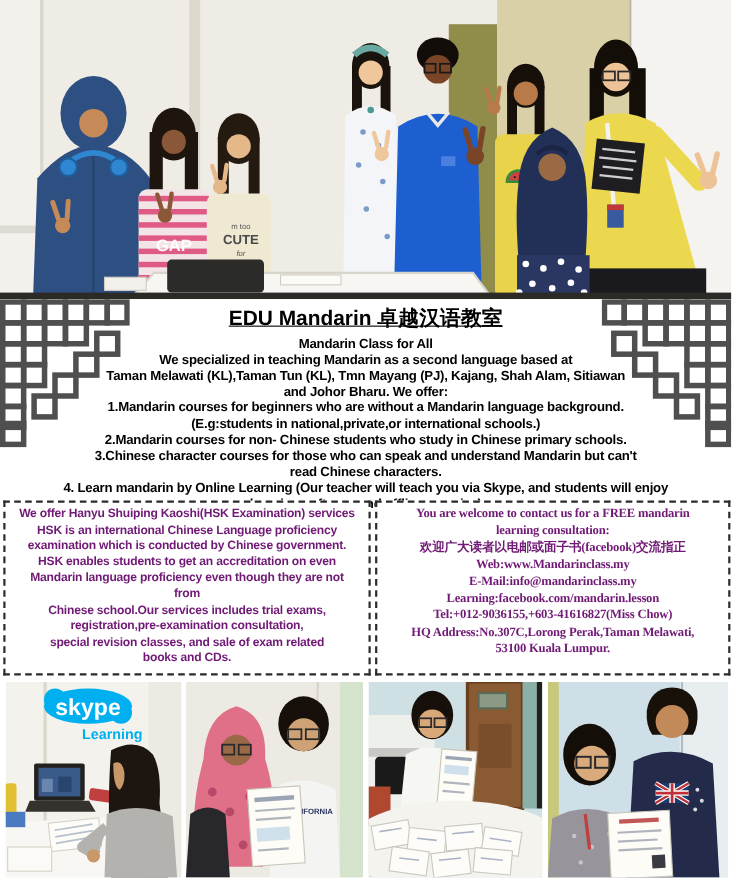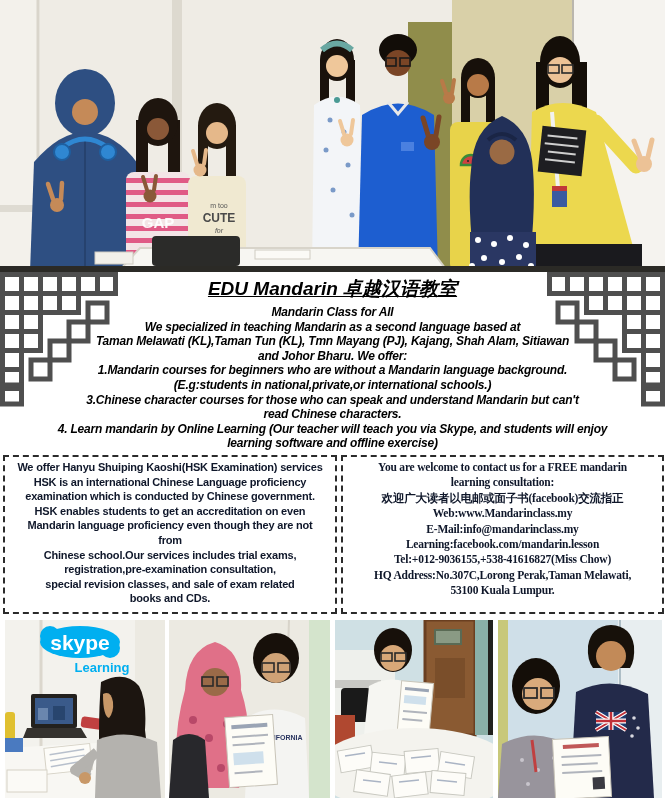--- a/index.html
+++ b/index.html
@@ -9,33 +9,33 @@
     overflow:hidden;
   }
   .abs{position:absolute;}
   
   #top-photo{left:0;top:0;width:665px;height:272px;}
   
   #frame-section{left:0;top:272px;width:665px;height:184px;background:#ffffff;}
   .corner{top:272px;width:118px;height:135px;pointer-events:none;}
   #corner-left{left:0;}
   #corner-right{right:0;transform:scaleX(-1);}
-  #main-text{left:0;top:273px;width:665px;height:182px;text-align:center;color:#0d0d0d;font-style:italic;}
+  #main-text{left:0;top:273px;width:665px;height:182px;text-align:center;color:#0d0d0d;}
   #main-title{
     font-size:19px;font-weight:bold;text-decoration:underline;
     margin:3px 0 3px 0;letter-spacing:0px;color:#000;
   }
   .main-line{
     font-size:12px;font-weight:bold;line-height:14.6px;letter-spacing:-0.2px;
     white-space:nowrap;color:#000000;
   }
   
   .info-box{
     top:455px;height:152px;border:2px dashed #2b2b2b;background:#fff;
-    text-align:center;color:#0f172a;overflow:hidden;padding-top:3px;box-sizing:content-box;
+    text-align:center;color:#701a75;overflow:hidden;padding-top:3px;box-sizing:content-box;
   }
   #hsk-box{left:3px;width:330px;}
   #contact-box{left:341px;width:319px;font-family:Liberation Serif, serif;}
   .box-line{
     font-size:11px;font-weight:bold;line-height:14.6px;letter-spacing:-0.2px;
     white-space:nowrap;
   }
   #contact-box .box-line{line-height:15.4px;font-size:11.5px;}
   
   .bphoto{top:620px;height:178px;}
@@ -282,20 +282,21 @@
   </svg>
 
   <div id="main-text" class="abs">
     <div id="main-title">EDU Mandarin 卓越汉语教室</div>
     <div class="main-line">Mandarin Class for All</div>
     <div class="main-line">We specialized in teaching Mandarin as a second language based at</div>
     <div class="main-line">Taman Melawati (KL),Taman Tun (KL), Tmn Mayang (PJ), Kajang, Shah Alam, Sitiawan</div>
     <div class="main-line">and Johor Bharu. We offer:</div>
     <div class="main-line">1.Mandarin courses for beginners who are without a Mandarin language background.</div>
     <div class="main-line">(E.g:students in national,private,or international schools.)</div>
+    <div class="main-line">2.Mandarin courses for non- Chinese students who study in Chinese primary schools.</div>
     <div class="main-line">3.Chinese character courses for those who can speak and understand Mandarin but can't</div>
     <div class="main-line">read Chinese characters.</div>
     <div class="main-line">4. Learn mandarin by Online Learning (Our teacher will teach you via Skype, and students will enjoy</div>
     <div class="main-line">learning software and offline exercise)</div>
   </div>
 
   <div id="hsk-box" class="abs info-box">
     <div class="box-line">We offer Hanyu Shuiping Kaoshi(HSK Examination) services</div>
     <div class="box-line">HSK is an international Chinese Language proficiency</div>
     <div class="box-line">examination which is conducted by Chinese government.</div>
@@ -308,21 +309,21 @@
     <div class="box-line">books and CDs.</div>
   </div>
 
   <div id="contact-box" class="abs info-box">
     <div class="box-line">You are welcome to contact us for a FREE mandarin</div>
     <div class="box-line">learning consultation:</div>
     <div class="box-line">欢迎广大读者以电邮或面子书(facebook)交流指正</div>
     <div class="box-line">Web:www.Mandarinclass.my</div>
     <div class="box-line">E-Mail:info@mandarinclass.my</div>
     <div class="box-line">Learning:facebook.com/mandarin.lesson</div>
-    <div class="box-line">Tel:+012-9036155,+538-41616827(Miss Chow)</div>
+    <div class="box-line">Tel:+012-9036155,+603-41616827(Miss Chow)</div>
     <div class="box-line">HQ Address:No.307C,Lorong Perak,Taman Melawati,</div>
     <div class="box-line">53100 Kuala Lumpur.</div>
   </div>
 
   <svg id="photo-skype" class="abs bphoto" viewBox="0 0 160 178" width="160" height="178">
     <rect x="0" y="0" width="160" height="178" fill="#f3f2ed"></rect>
     <line x1="36" y1="0" x2="36" y2="130" stroke="#dbd7cd" stroke-width="3"></line>
     <rect x="130" y="0" width="30" height="178" fill="#eceae2"></rect>
     <g>
       <ellipse cx="75" cy="22" rx="40" ry="16" fill="#00aff0"></ellipse>

